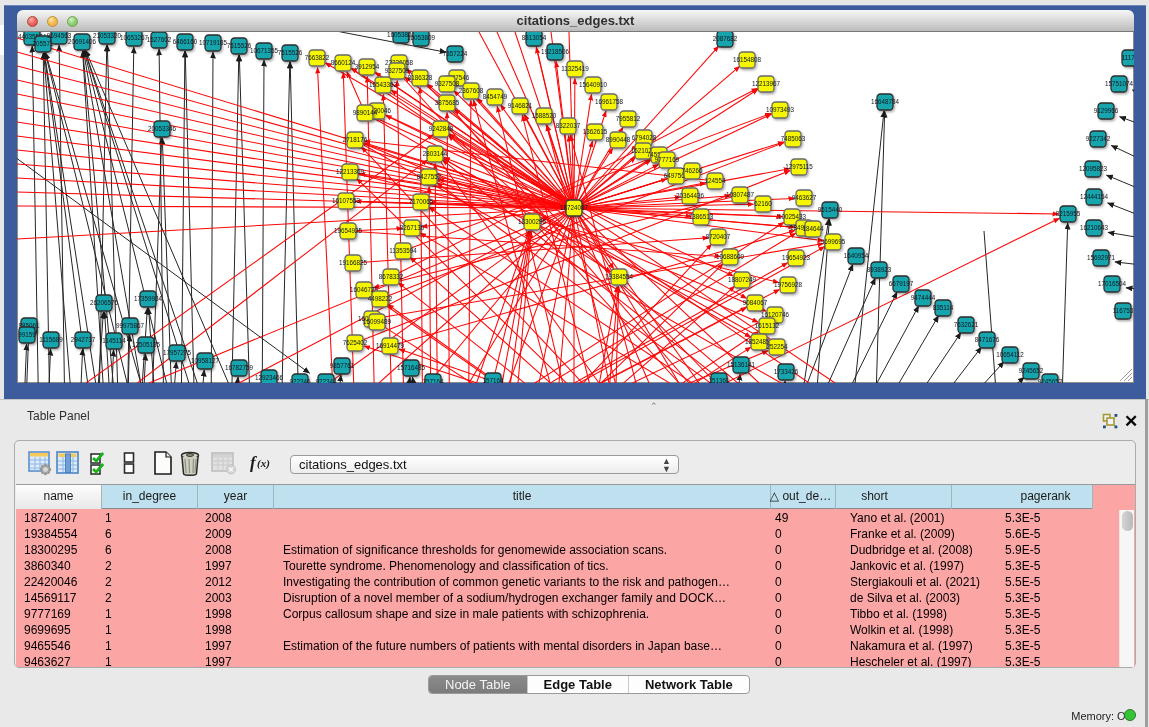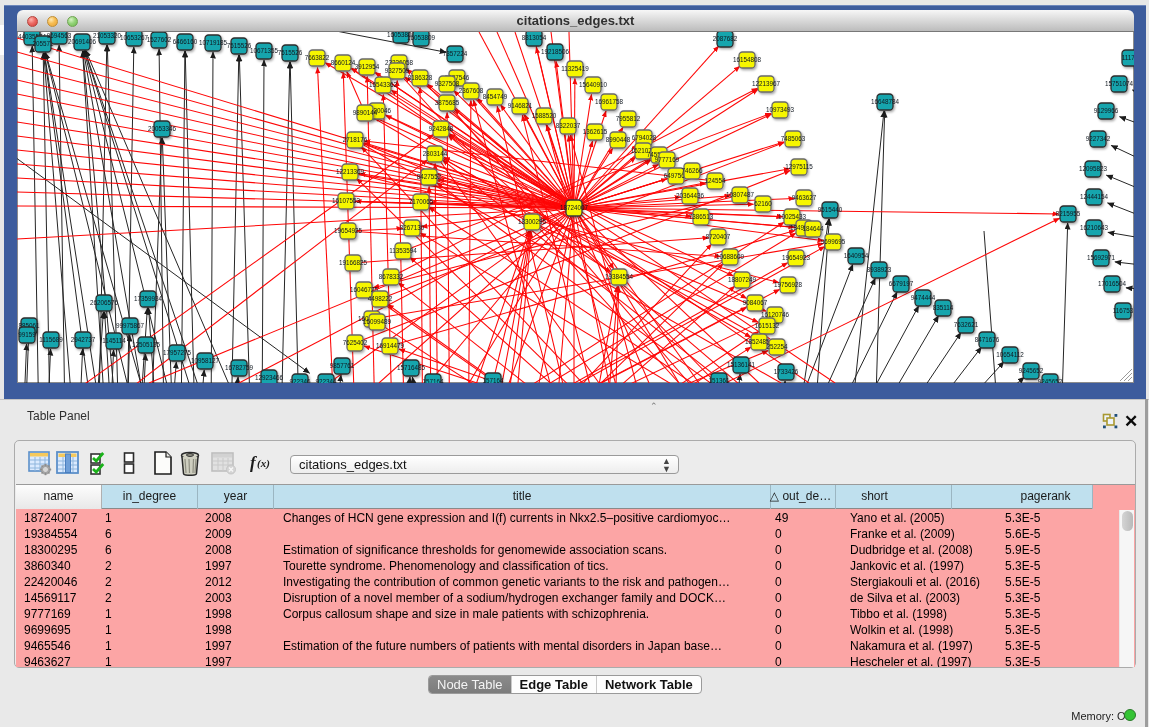--- a/index.html
+++ b/index.html
@@ -38,21 +38,21 @@
 #th5{left:782px;width:154px}
 #th6{left:983px;width:94px}
 #tbody{position:absolute;left:0;top:25px;width:1077px}
 .tr{position:relative;height:16px;font-size:12px;line-height:16px;color:#000;white-space:nowrap}
 .tr div{position:absolute;top:0;height:16px;overflow:hidden}
 .c0{left:8px;width:76px}.c1{left:89px;width:75px}.c2{left:189px;width:67px}
 .c3{left:267px;width:486px}.c4{left:759px;width:68px}.c5{left:834px;width:147px}.c6{left:989px;width:86px}
 #vsb{position:absolute;left:1103px;top:25px;width:15px;height:158px;background:#f6f6f6;border-left:1px solid #e8e8e8}
 #vsbthumb{position:absolute;left:2px;top:1px;width:11px;height:20px;background:linear-gradient(90deg,#d4d4d4,#b9b9b9);border-radius:6px}
 #tabs{position:absolute;left:428px;top:275px;height:19px;border:1px solid #9a9a9a;border-radius:4px;overflow:hidden;background:#fdfdfd;font-size:13px}
-.tab{float:left;height:19px;line-height:18px;padding:0 8px;color:#111;font-weight:bold}
+.tab{float:left;height:19px;line-height:18px;padding:0 16px;color:#111;font-weight:bold}
 #tab1{background:linear-gradient(#8b8b8b,#7a7a7a);color:#f4f4f4;font-weight:normal}
 .tsep{float:left;width:1px;height:19px;background:#c9c9c9}
 #memrow{position:absolute;left:0;top:306px;width:1149px;height:22px}
 #memtxt{position:absolute;right:16px;top:4px;font-size:11px;color:#1d1d1d}
 #memdot{position:absolute;right:13px;top:3px;width:12px;height:12px;border-radius:50%;background:#35c435;border:1.4px solid #2b7a2b}
 #redge{position:absolute;left:1145px;top:399px;width:3px;height:328px;background:#9d9d9d}
 #ledgew{position:absolute;left:0;top:25px;width:4px;height:30px;background:#fcfcfc}
 </style></head><body>
 <div id="app">
  <div id="bluepane">
@@ -975,23 +975,22 @@
             <div class="th" id="th3">title</div>
        <div class="th" id="th4">△ out_de…</div>
             <div class="th" id="th5">short</div>
        <div class="th" id="th6">pagerank</div>
      </div>
      <div id="tbody">
             <div class="tr">
               <div class="c0">18724007</div>
               <div class="c1">1</div>
               <div class="c2">2008</div>
-              <div class="c3">Changes of HCN gene expression and I(f) currents in Nkx2.5–positive cardiomyoc…</div>
               <div class="c4">49</div>
-              <div class="c5">Yano et al. (2005)</div>
+              <div class="c5">Yano et al. (2001)</div>
               <div class="c6">5.3E-5</div>
             </div>
             <div class="tr">
               <div class="c0">19384554</div>
               <div class="c1">6</div>
               <div class="c2">2009</div>
               <div class="c4">0</div>
               <div class="c5">Franke et al. (2009)</div>
               <div class="c6">5.6E-5</div>
             </div>
@@ -1012,21 +1011,21 @@
               <div class="c4">0</div>
               <div class="c5">Jankovic et al. (1997)</div>
               <div class="c6">5.3E-5</div>
             </div>
             <div class="tr">
               <div class="c0">22420046</div>
               <div class="c1">2</div>
               <div class="c2">2012</div>
               <div class="c3">Investigating the contribution of common genetic variants to the risk and pathogen…</div>
               <div class="c4">0</div>
-              <div class="c5">Stergiakouli et al. (2016)</div>
+              <div class="c5">Stergiakouli et al. (2021)</div>
               <div class="c6">5.5E-5</div>
             </div>
             <div class="tr">
               <div class="c0">14569117</div>
               <div class="c1">2</div>
               <div class="c2">2003</div>
               <div class="c3">Disruption of a novel member of a sodium/hydrogen exchanger family and DOCK…</div>
               <div class="c4">0</div>
               <div class="c5">de Silva et al. (2003)</div>
               <div class="c6">5.3E-5</div>

